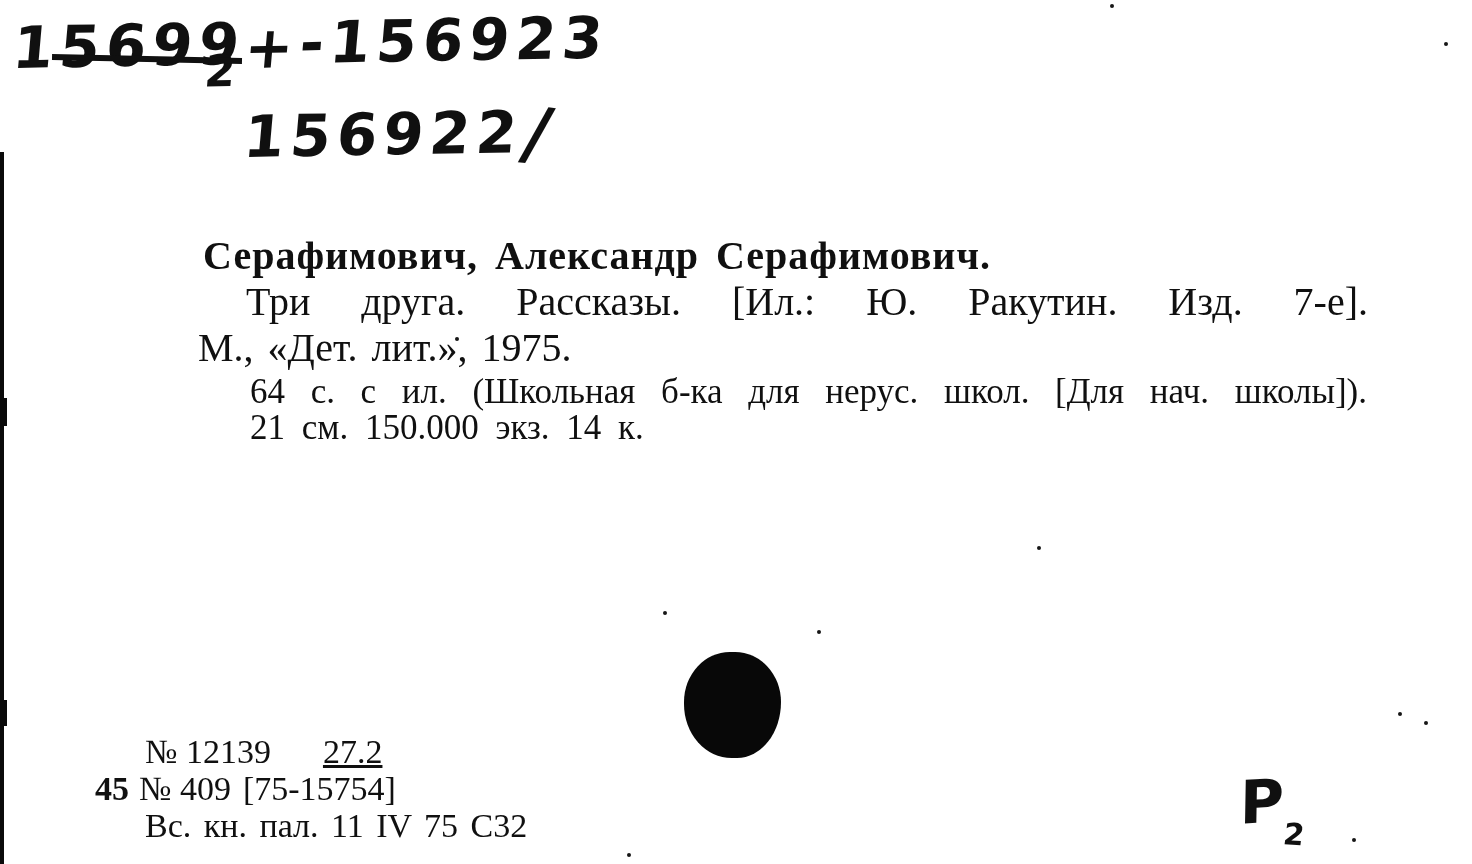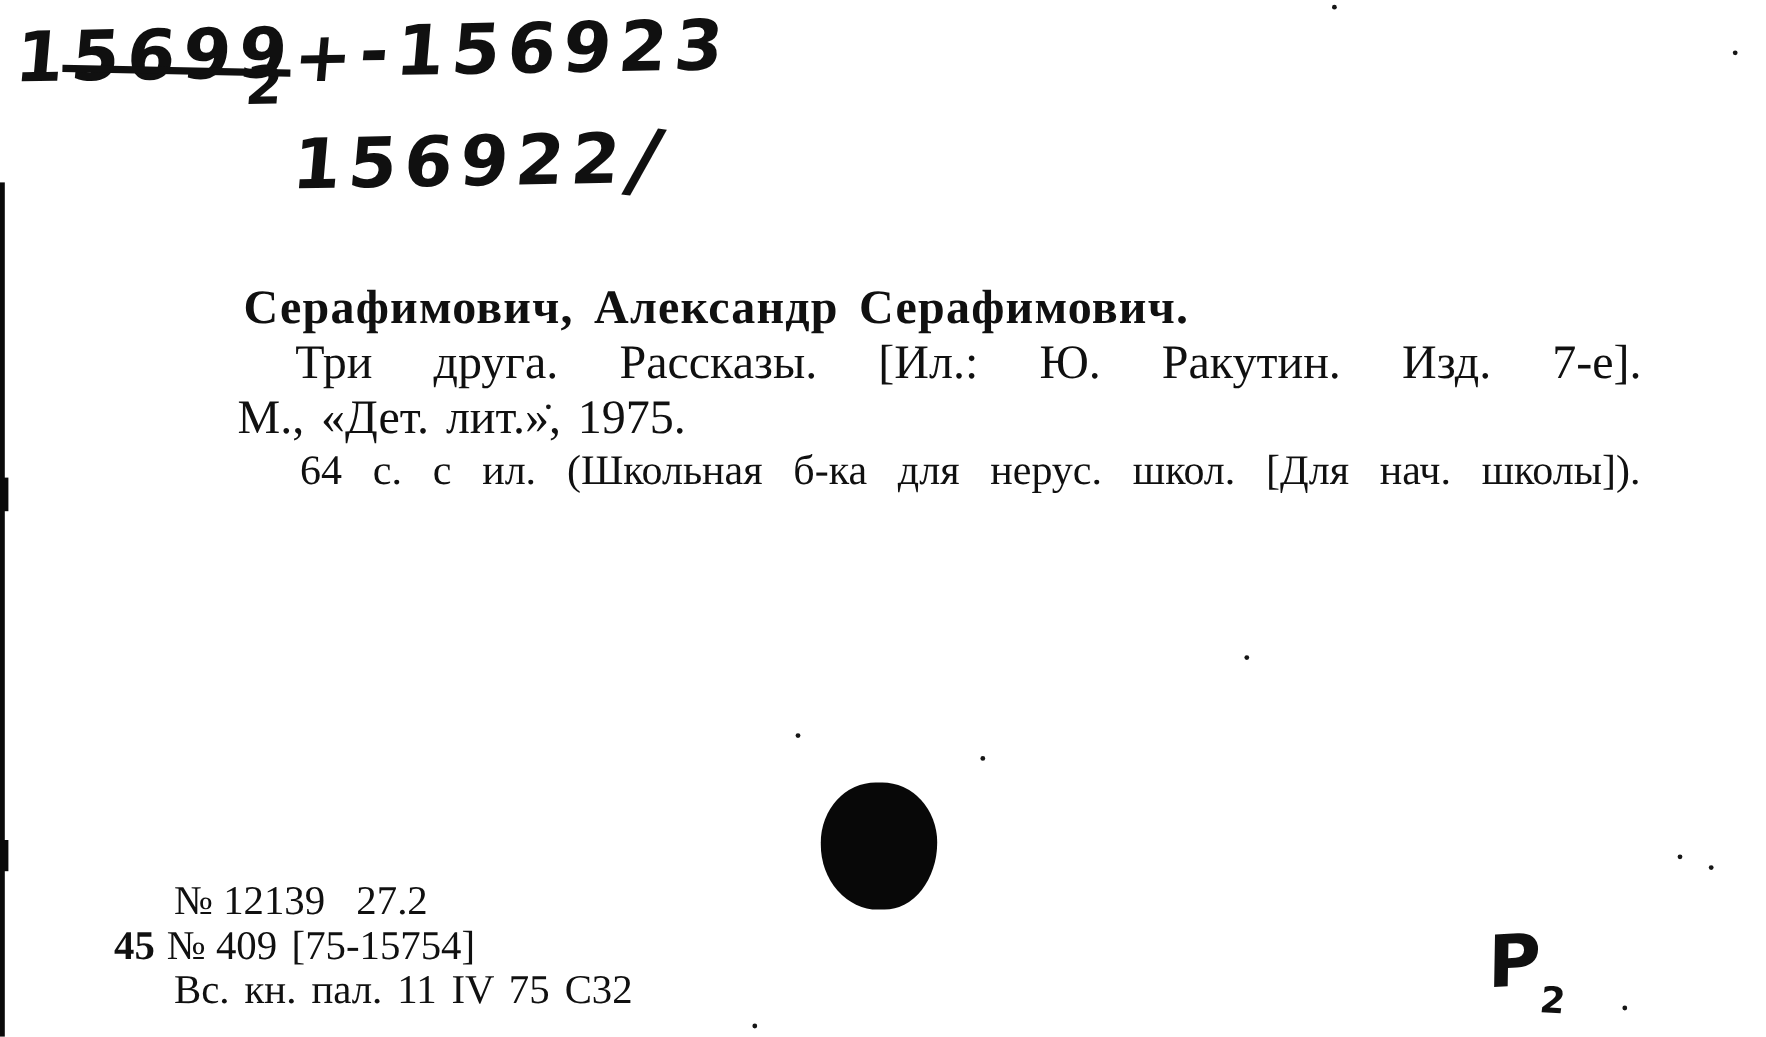--- a/index.html
+++ b/index.html
@@ -74,21 +74,21 @@
     transform:skewX(-4deg) rotate(-3deg);
   }
   #hand-class .sub2{
     display:inline-block;
     font-size:30px;
     transform:translateY(24px) rotate(6deg);
   }
   
   .reg{position:absolute;font-size:34px;white-space:nowrap;}
   #reg-line1{left:145px;top:733px;}
-  #reg-line1 .code{margin-left:26px;}
+  #reg-line1 .code{margin-left:52px;text-decoration:underline;}
   #reg-line2{left:95px;top:770px;}
   #reg-line2 .prefix{font-weight:bold;margin-right:10px;}
   #reg-line2 .bracket{margin-left:12px;text-align:right;}
   #reg-line3{left:145px;top:807px;word-spacing:4px;}
   
   #edge-bar{position:absolute;left:0;top:152px;width:4px;height:712px;background:#0a0a0a;}
   .edge-thick{position:absolute;left:0;width:7px;background:#0a0a0a;}
   #edge-thick-1{top:398px;height:28px;}
   #edge-thick-2{top:700px;height:26px;}
   .speck{position:absolute;width:4px;height:4px;background:#161616;border-radius:50%;}
@@ -103,20 +103,21 @@
   </div>
   <div id="hand-strike"></div>
   <div id="hand-line2" class="hand">
     <span>156922</span><span class="tick">∕</span>
   </div>
 
   <div id="author-heading" class="typed">Серафимович, Александр Серафимович.</div>
   <div id="title-statement" class="typed">Три друга. Рассказы. [Ил.: Ю. Ракутин. Изд. 7-е].</div>
   <div id="imprint-line" class="typed">М., «Дет. лит.», 1975.</div>
   <div id="collation-line" class="typed">64 с. с ил. (Школьная б-ка для нерус. школ. [Для нач. школы]).</div>
+  <div id="format-line" class="typed">21 см. 150.000 экз. 14 к.</div>
 
   <div id="punch-hole"></div>
 
   <div id="hand-class">
     <span>Р</span><span class="sub2">2</span>
   </div>
 
   <div id="reg-line1" class="reg">
     <span>№ 12139</span><span class="code">27.2</span>
   </div>

